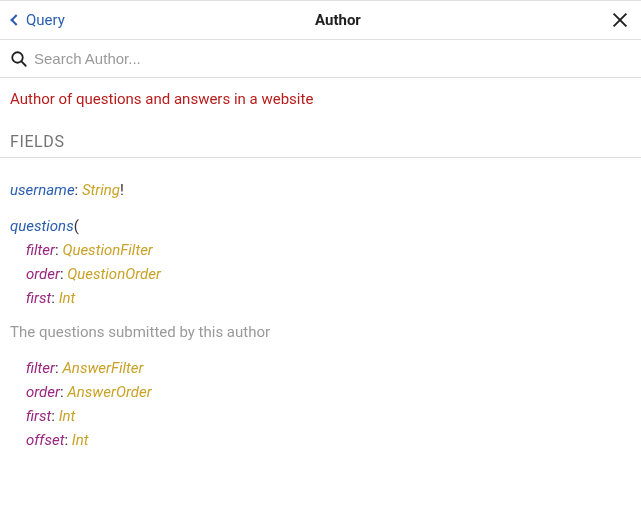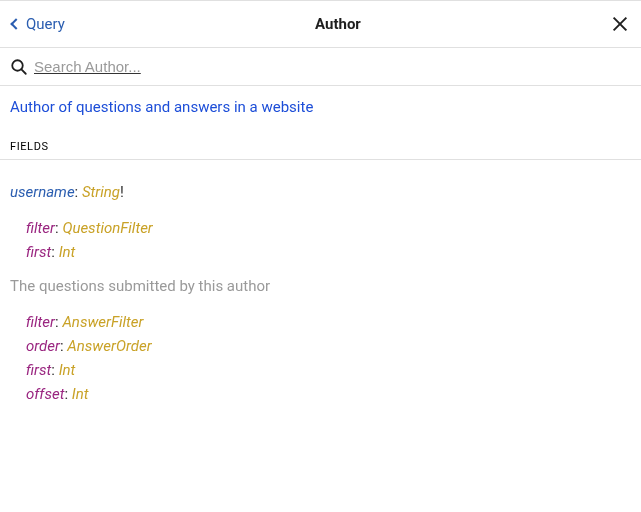--- a/index.html
+++ b/index.html
@@ -13,21 +13,21 @@
       color: #333;
       width: 641px;
       height: 512px;
       overflow: hidden;
       background: #fff;
     }
     .header {
       display: flex;
       align-items: center;
       justify-content: space-between;
-      height: 48px;
+      height: 40px;
       padding: 0 12px;
       border-top: 1px solid #e0e0e0;
       border-bottom: 1px solid #e0e0e0;
     }
     .back {
       display: flex;
       align-items: center;
       color: #2a5db0;
       cursor: pointer;
       font-size: 15px;
@@ -62,21 +62,20 @@
       background: #1f1f1f;
     }
     .close::before { transform: rotate(45deg); }
     .close::after { transform: rotate(-45deg); }
     .search-row {
       display: flex;
       align-items: center;
       height: 38px;
       padding: 0 10px;
       border-bottom: 1px solid #e0e0e0;
-      text-decoration: underline;
     }
     .search-icon {
       width: 18px;
       height: 18px;
       margin-right: 6px;
       flex-shrink: 0;
     }
     .search-icon svg {
       width: 18px;
       height: 18px;
@@ -87,26 +86,26 @@
       outline: none;
       font-size: 15px;
       color: #333;
     }
     .search-input::placeholder {
       color: #9a9a9a;
     }
     .description {
       padding: 12px 10px 14px;
       font-size: 15px;
-      color: #1d4ed8;
+      color: #b91c1c;
     }
     .section-label {
-      font-size: 11px;
+      font-size: 16px;
       letter-spacing: 0.6px;
-      color: #000000;
+      color: #737373;
       padding: 10px 10px 6px;
       border-bottom: 1px solid #e0e0e0;
       text-transform: uppercase;
     }
     .fields {
       padding: 8px 10px;
     }
     .field-block {
       margin-top: 12px;
       line-height: 1.6;
@@ -151,22 +150,28 @@
 
 <div class="section-label">FIELDS</div>
 
 <div class="fields">
 
   <div class="field-block">
     <span class="field-name cur">username</span><span class="punct">: </span><span class="type-name cur">String</span><span class="punct">!</span>
   </div>
 
   <div class="field-block">
+    <div>
+      <span class="field-name cur">questions</span><span class="punct">(</span>
+    </div>
     <div class="arg-line">
       <span class="arg-name cur">filter</span><span class="punct">: </span><span class="type-name cur">QuestionFilter</span>
+    </div>
+    <div class="arg-line">
+      <span class="arg-name cur">order</span><span class="punct">: </span><span class="type-name cur">QuestionOrder</span>
     </div>
     <div class="arg-line">
       <span class="arg-name cur">first</span><span class="punct">: </span><span class="type-name cur">Int</span>
     </div>
     <div class="field-desc">The questions submitted by this author</div>
   </div>
 
   <div class="field-block">
     <div class="arg-line">
       <span class="arg-name cur">filter</span><span class="punct">: </span><span class="type-name cur">AnswerFilter</span>

